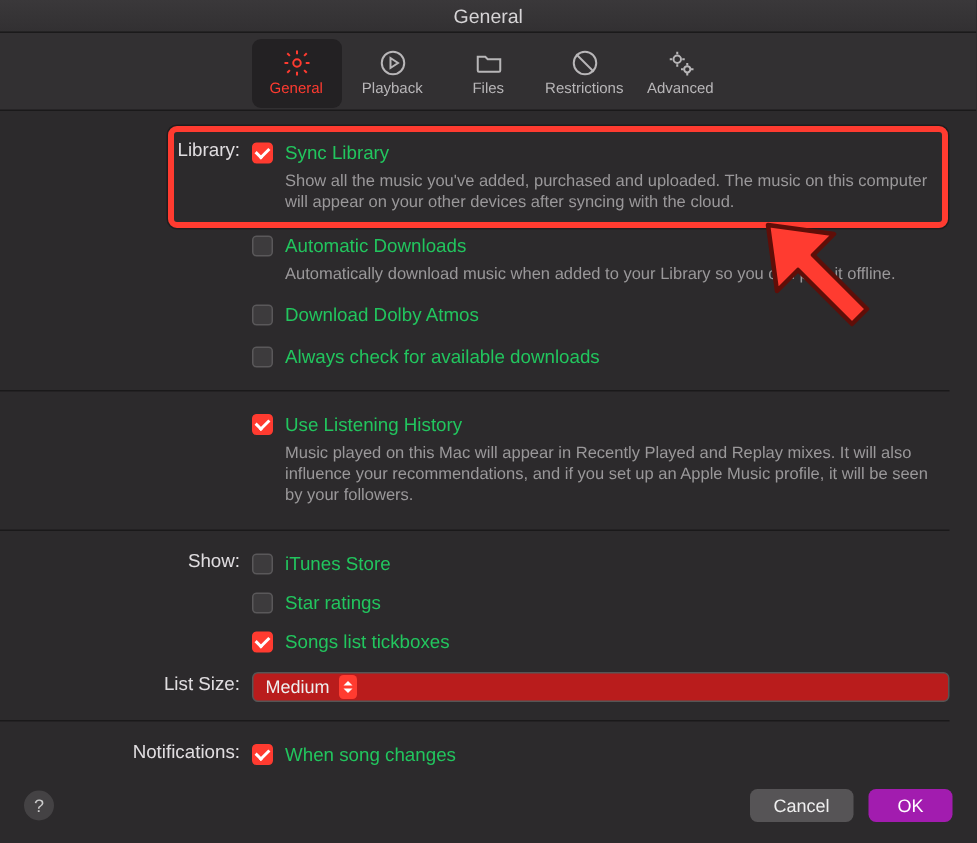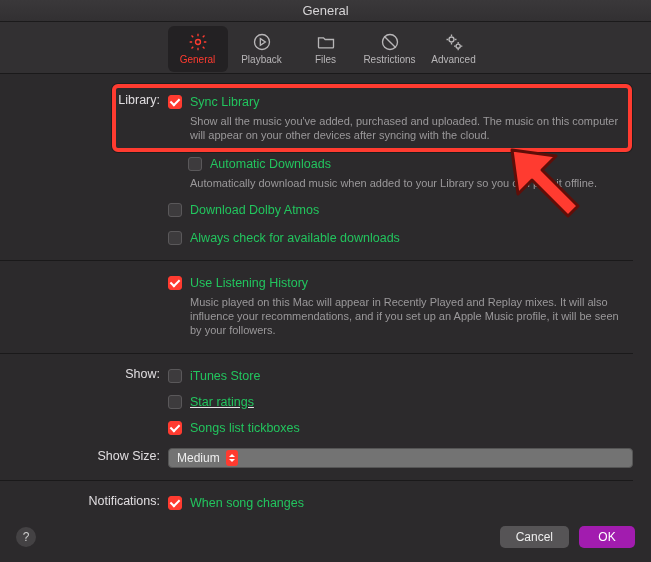--- a/index.html
+++ b/index.html
@@ -119,21 +119,21 @@
     font-size: 11px;
     line-height: 14px;
     padding-left: 22px;
     padding-right: 4px;
     padding-bottom: 4px;
   }
 
   .select {
     display: inline-flex;
     align-items: center;
-    background: #737373;
+    background: #b91c1c;
     border: 1px solid #555;
     border-radius: 4px;
     height: 20px;
     padding: 0 4px 0 8px;
     font-size: 12px;
     color: #eee;
     cursor: pointer;
     gap: 6px;
   }
   .select .stepper {
@@ -244,21 +244,21 @@
   <div class="section" style="padding-top:16px;">
     <div class="row">
       <div class="row-label">Library:</div>
       <div class="row-body">
         <div class="check-line">
           <div class="checkbox checked"></div>
           <div class="check-text">Sync Library</div>
         </div>
         <div class="desc">Show all the music you've added, purchased and uploaded. The music on this computer will appear on your other devices after syncing with the cloud.</div>
 
-        <div class="check-line" style="margin-top:6px;margin-left:20px;">
+        <div class="check-line" style="margin-top:6px;">
           <div class="checkbox"></div>
           <div class="check-text">Automatic Downloads</div>
         </div>
         <div class="desc">Automatically download music when added to your Library so you can play it offline.</div>
 
         <div class="check-line" style="margin-top:4px;">
           <div class="checkbox"></div>
           <div class="check-text">Download Dolby Atmos</div>
         </div>
 
@@ -284,32 +284,32 @@
   </div>
 
   <div class="section">
     <div class="row">
       <div class="row-label">Show:</div>
       <div class="row-body">
         <div class="check-line">
           <div class="checkbox"></div>
           <div class="check-text">iTunes Store</div>
         </div>
-        <div class="check-line" style="margin-top:4px;text-decoration:underline;">
+        <div class="check-line" style="margin-top:4px;">
           <div class="checkbox"></div>
           <div class="check-text">Star ratings</div>
         </div>
         <div class="check-line" style="margin-top:4px;">
           <div class="checkbox checked"></div>
           <div class="check-text">Songs list tickboxes</div>
         </div>
       </div>
     </div>
     <div class="row" style="margin-top:6px;">
-      <div class="row-label">Show Size:</div>
+      <div class="row-label">List Size:</div>
       <div class="row-body">
         <div class="select">
           <span>Medium</span>
           <span class="stepper"></span>
         </div>
       </div>
     </div>
   </div>
 
   <div class="section" style="border-bottom:none;">

